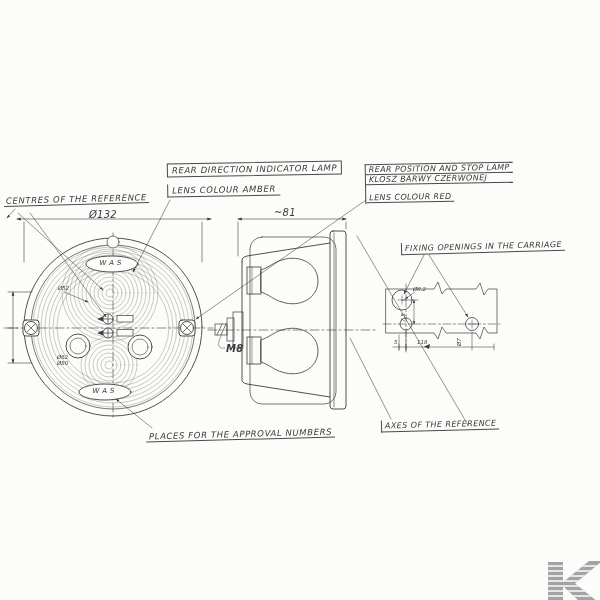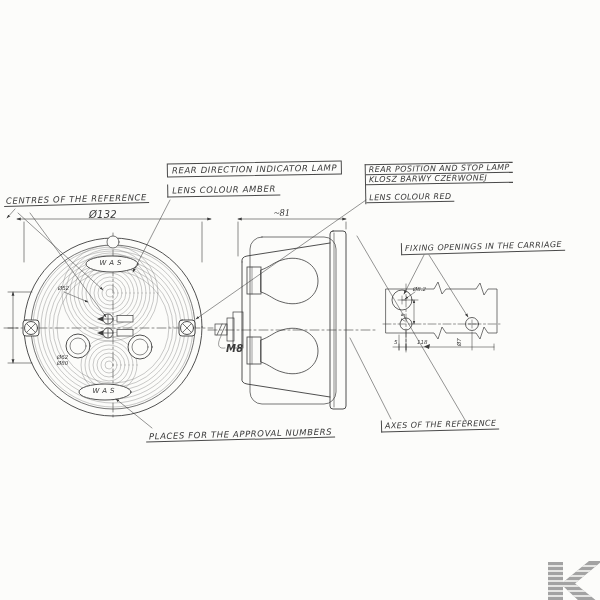--- a/index.html
+++ b/index.html
@@ -227,21 +227,21 @@
   <div class="med ul" style="padding:0 3px;display:inline-block;">LENS COLOUR RED</div>
 </div>
 
 <div class="lbl med ul lv tilt1" style="left:401px;top:241px;padding:1px 3px;">FIXING OPENINGS IN THE CARRIAGE</div>
 
 <div class="lbl big ul tilt1" style="left:146px;top:429px;padding:0 3px;">PLACES FOR THE APPROVAL NUMBERS</div>
 
 <div class="lbl med ul lv tilt1" style="left:381px;top:419px;padding:1px 3px;">AXES OF THE REFERENCE</div>
 
 <div class="lbl dim" style="left:89px;top:209px;">Ø132</div>
-<div class="lbl dim" style="left:274px;top:207px;font-family:Liberation Serif, serif;">~81</div>
+<div class="lbl dim" style="left:274px;top:207px;">~81</div>
 <div class="lbl dim" style="left:226px;top:343px;font-weight:bold;">M8</div>
 <div class="lbl tiny" style="left:58px;top:285px;">Ø52</div>
 <div class="lbl tiny" style="left:57px;top:354px;">Ø62</div>
 <div class="lbl tiny" style="left:57px;top:360px;">Ø80</div>
 <div class="lbl dim vrot" style="left:2px;top:304px;">26</div>
 <div class="lbl dim vrot" style="left:2px;top:348px;">26</div>
 <div class="lbl tiny" style="left:413px;top:286px;">Ø8.2</div>
 <div class="lbl tiny vrot" style="left:406px;top:316px;">7.5</div>
 <div class="lbl tiny" style="left:394px;top:339px;">5</div>
 <div class="lbl tiny" style="left:417px;top:339px;">118</div>

